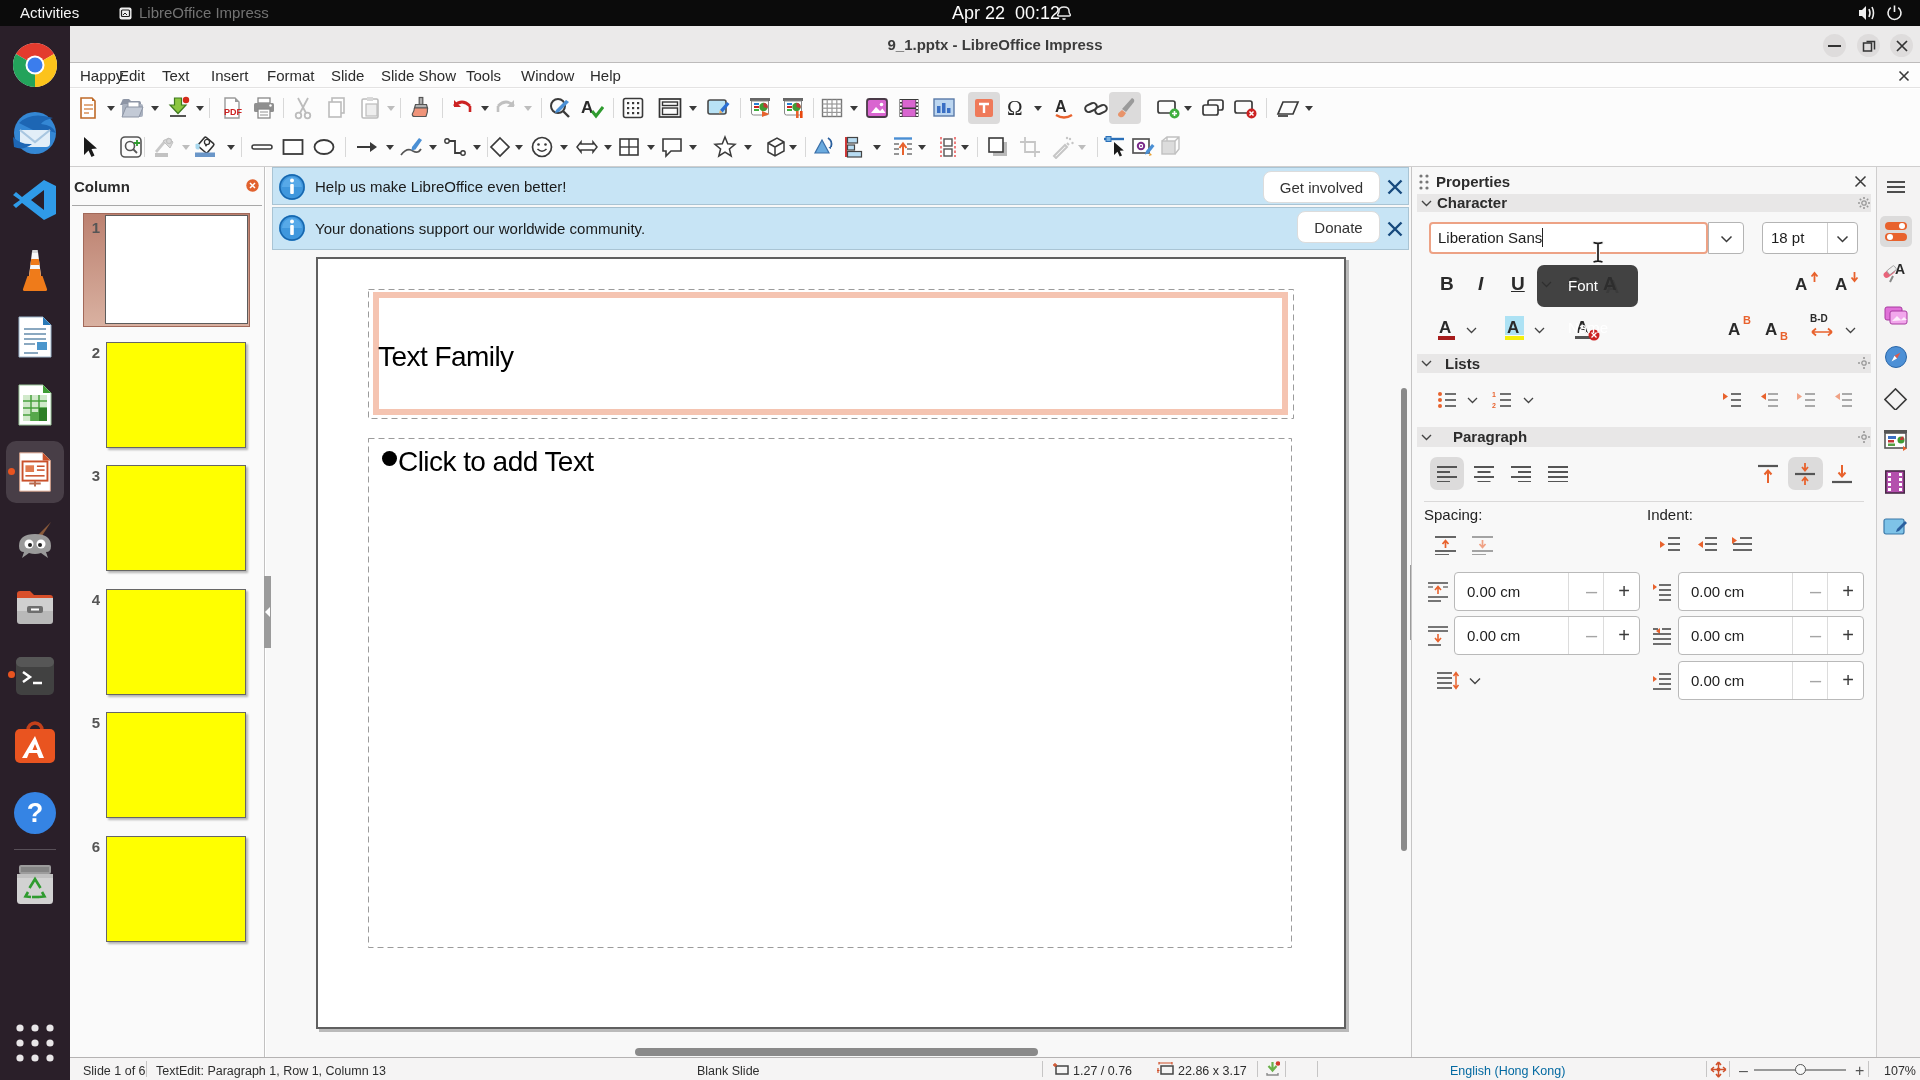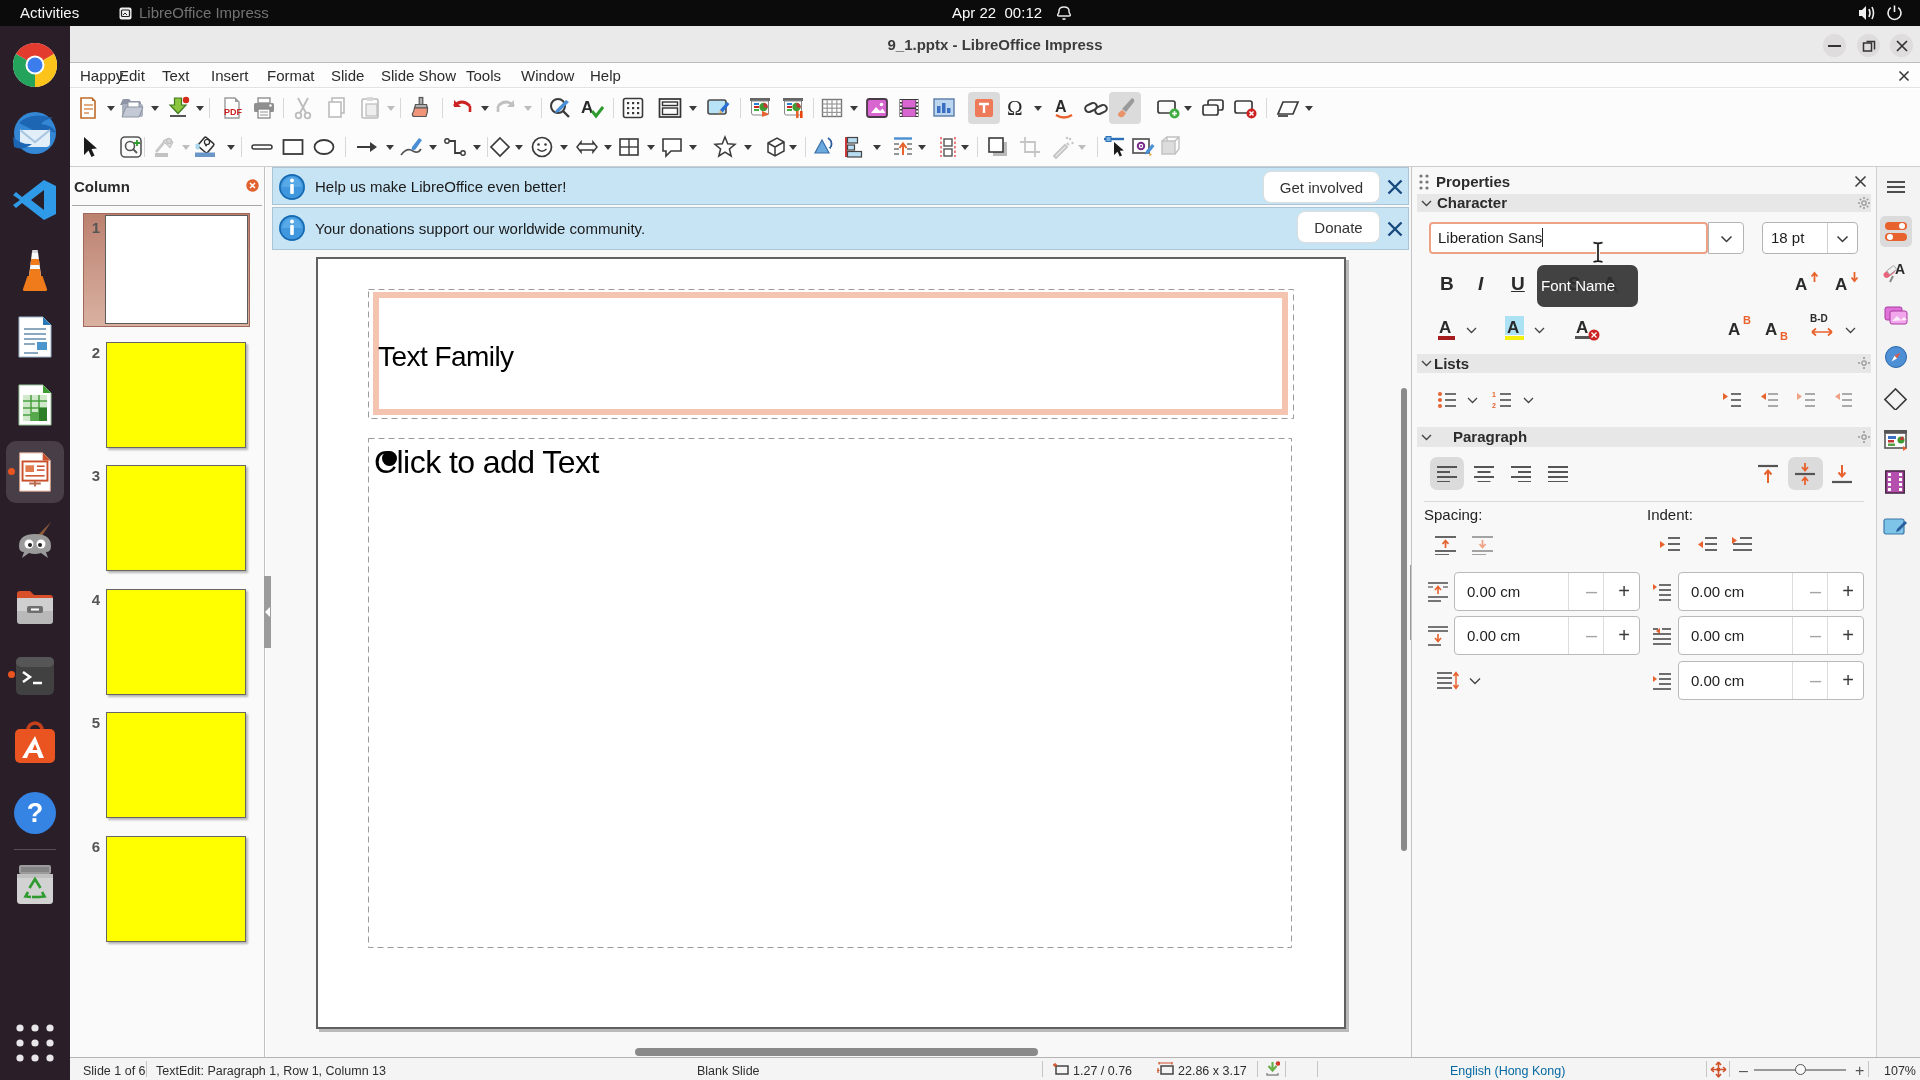--- a/index.html
+++ b/index.html
@@ -26,21 +26,21 @@
 <body>
 
 <div class="abs" style="left:0;top:0;width:1920px;height:26px;background:#0b0b0b"></div>
 <div class="abs" style="left:20px;top:3px;height:20px;line-height:20px;color:#f5f5f5;font-size:15px">Activities</div>
 <svg class="abs" style="left:119px;top:7px" width="13" height="13">
     <rect x="0.5" y="0.5" width="12" height="12" rx="2" fill="#efefef"></rect>
     <rect x="2.5" y="3" width="8" height="6.5" rx="1" fill="none" stroke="#222" stroke-width="1.2"></rect>
     <path d="M4 8 l2 -2 2 2" stroke="#222" stroke-width="1" fill="none"></path>
   </svg>
 <div class="abs" style="left:139px;top:3px;height:20px;line-height:20px;color:#737373;font-size:15px">LibreOffice Impress</div>
-<div class="abs" style="left:952px;top:3px;height:20px;line-height:20px;color:#fcfcfc;font-size:15px">Apr 22&nbsp; 00:12</div>
+<div class="abs" style="left:952px;top:3px;height:20px;line-height:20px;color:#fcfcfc;font-size:18px">Apr 22&nbsp; 00:12</div>
 <svg class="abs" style="left:1055px;top:4px" width="18" height="19" viewBox="0 0 18 19">
     <path d="M4 12 q-1.8 0 -1.2 -1.6 q1.2 -1 1.2 -3.4 q0 -4 5 -4 q5 0 5 4 q0 2.4 1.2 3.4 q.6 1.6 -1.2 1.6 z" fill="none" stroke="#e8e8e8" stroke-width="1.5"></path>
     <path d="M7.5 14.5 q1.5 1.5 3 0" stroke="#e8e8e8" stroke-width="1.5" fill="none"></path>
   </svg>
 <svg class="abs" style="left:1857px;top:4px" width="20" height="18" viewBox="0 0 20 18">
     <path d="M2 6 h3 l4 -4 v14 l-4 -4 h-3 z" fill="#efefef"></path>
     <path d="M12 5 q2 4 0 8 M15 3 q3 6 0 12" stroke="#efefef" stroke-width="1.6" fill="none"></path>
   </svg>
 <svg class="abs" style="left:1886px;top:4px" width="17" height="17" viewBox="0 0 17 17">
     <path d="M4.77 3.68 A6.5 6.5 0 1 0 12.23 3.68" fill="none" stroke="#efefef" stroke-width="1.6"></path>
@@ -638,21 +638,21 @@
 <svg class="abs" style="left:368px;top:289px" width="926" height="130">
     <rect x="0.5" y="0.5" width="925" height="129" fill="none" stroke="#9b9b9b" stroke-width="1" stroke-dasharray="6 4"></rect>
   </svg>
 <div class="abs" style="left:373px;top:292px;width:915px;height:123px;border:6px solid #f5c4b1;background:#fff"></div>
 <div class="abs" style="left:378px;top:343px;font-size:28px;line-height:28px;letter-spacing:-0.55px;color:#000">Text Family</div>
 
 <svg class="abs" style="left:368px;top:438px" width="924" height="510">
     <rect x="0.5" y="0.5" width="923" height="509" fill="none" stroke="#9b9b9b" stroke-width="1" stroke-dasharray="6 4"></rect>
   </svg>
 <div class="abs" style="left:382px;top:451px;width:15px;height:15px;border-radius:50%;background:#000"></div>
-<div class="abs" style="left:374px;top:448px;font-size:32px;line-height:28px;letter-spacing:-0.55px;color:#000">Click to add Text</div>
+<div class="abs" style="left:398px;top:448px;font-size:28px;line-height:28px;letter-spacing:-0.55px;color:#000">Click to add Text</div>
 
 <div class="abs" style="left:635px;top:1048px;width:403px;height:8px;background:#8a8a8a;border-radius:4px"></div>
 <div class="abs" style="left:1400.5px;top:388px;width:6px;height:463px;background:#8a8a8a;border-radius:3px"></div>
 
 <div class="abs" style="left:264px;top:576px;width:7px;height:72px;background:#9b9b9b"></div>
 <div class="abs" style="left:265px;top:607px;width:0;height:0;border-top:5px solid transparent;border-bottom:5px solid transparent;border-right:5px solid #fff"></div>
 <div class="abs" style="left:1410px;top:565px;width:7px;height:75px;background:#9b9b9b"></div>
 <div class="abs" style="left:1412px;top:597px;width:0;height:0;border-top:5px solid transparent;border-bottom:5px solid transparent;border-left:5px solid #fff"></div>
 
 <div class="abs" style="left:272px;top:167px;width:1137px;height:38px;background:#c7e4f5;border:1px solid #a9c4d4"></div>
@@ -762,21 +762,21 @@
 <div class="abs" style="left:1765px;top:320px;font-size:17px;font-weight:bold;color:#2a2a2a">A</div>
 <div class="abs" style="left:1780px;top:330px;font-size:11px;font-weight:bold;color:#e8622d">B</div>
 <div class="abs" style="left:1810px;top:313px;font-size:10px;font-weight:bold;color:#2a2a2a">B-D</div>
 <svg class="abs" style="left:1808px;top:327px" width="28" height="10">
       <path d="M4 5 H24 M4 5 l4 -3.5 M4 5 l4 3.5 M24 5 l-4 -3.5 M24 5 l-4 3.5" stroke="#e8622d" stroke-width="1.7" fill="none"></path>
     </svg>
 <svg class="abs" style="left:1845px;top:327px" width="11" height="7">
       <path d="M1 1 l4.5 4.5 4.5 -4.5" stroke="#444" stroke-width="1.3" fill="none"></path>
     </svg>
 
-<div class="band" style="top:354px;height:19px;line-height:19px"><span style="margin-left:17px">Lists</span></div>
+<div class="band" style="top:354px;height:19px;line-height:19px"><span style="margin-left:28px">Lists</span></div>
 <svg class="abs" style="left:1421px;top:360px" width="11" height="7">
       <path d="M1 1 l4.5 4.5 4.5 -4.5" stroke="#444" stroke-width="1.4" fill="none"></path>
     </svg>
 <svg class="abs" style="left:1857px;top:356px" width="14" height="14" viewBox="0 0 14 14">
       <circle cx="7" cy="7" r="2.2" fill="none" stroke="#999" stroke-width="1.3"></circle>
       <g stroke="#999" stroke-width="1.6">
         <line x1="7" y1="1" x2="7" y2="3"></line>
         <line x1="7" y1="11" x2="7" y2="13"></line>
         <line x1="1" y1="7" x2="3" y2="7"></line>
         <line x1="11" y1="7" x2="13" y2="7"></line>
@@ -1041,21 +1041,21 @@
       </g>
     </svg>
 <div class="spin" style="left:1678px;top:661px">
       <div class="txt">0.00 cm</div>
       <div class="d1"></div>
       <div class="d2"></div>
       <div class="m">–</div>
       <div class="p">+</div>
     </div>
 
-<div class="abs" style="left:1537px;top:265px;width:101px;height:42px;background:rgba(45,45,45,.9);border-radius:7px;color:#fff;font-size:15px;line-height:42px;padding-left:4px">Font Name</div>
+<div class="abs" style="left:1537px;top:265px;width:101px;height:42px;background:rgba(45,45,45,.9);border-radius:7px;color:#fff;font-size:15px;line-height:42px;padding-left:31px">Font Name</div>
 <svg class="abs" style="left:1590px;top:240px" width="16" height="25">
       <g stroke="#f8f8f8" stroke-width="4" fill="none" stroke-linecap="round">
         <path d="M3.5 2.5 q4.5 1.6 9 0 M3.5 22 q4.5 -1.6 9 0 M8 3 v18.5"></path>
       </g>
       <g stroke="#1a1a1a" stroke-width="1.7" fill="none">
         <path d="M3.5 2.5 q4.5 1.6 9 0 M3.5 22 q4.5 -1.6 9 0 M8 3 v18.5"></path>
       </g>
     </svg>
 </div>
 

